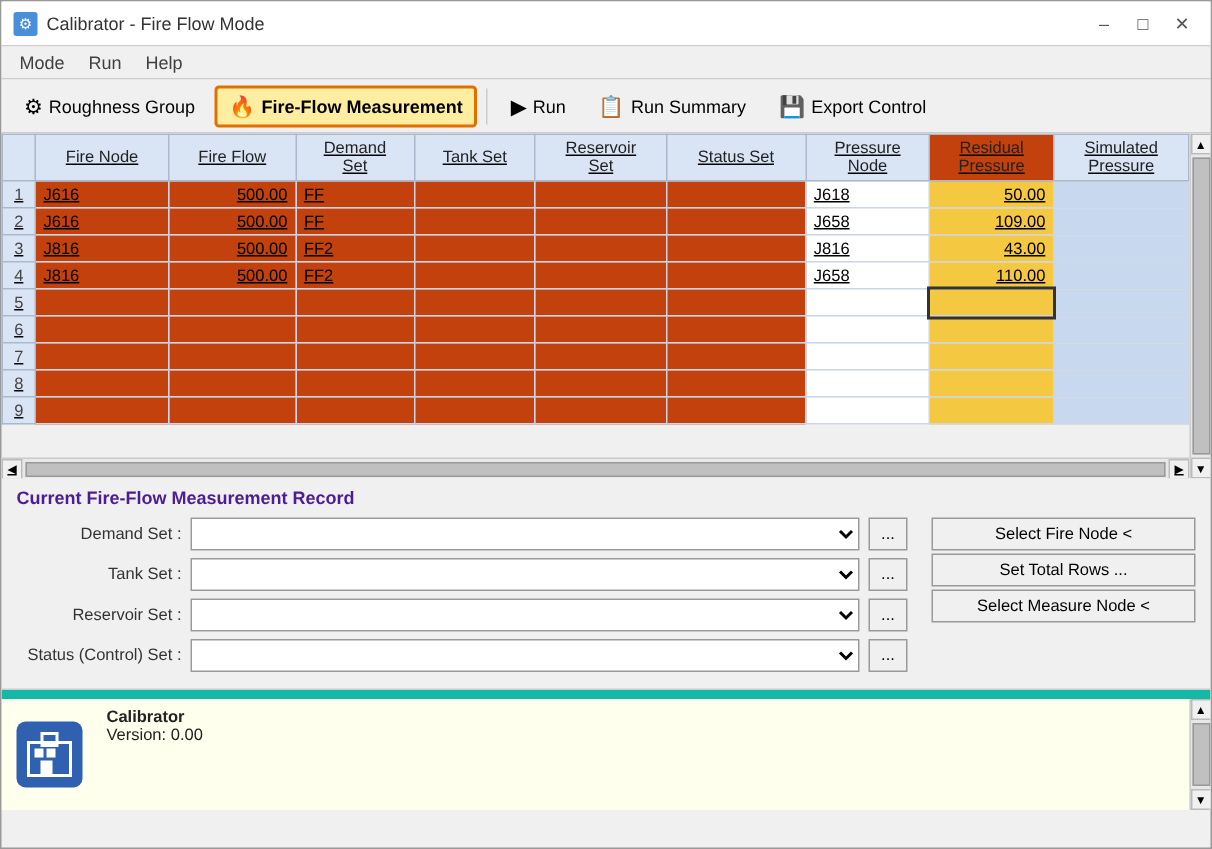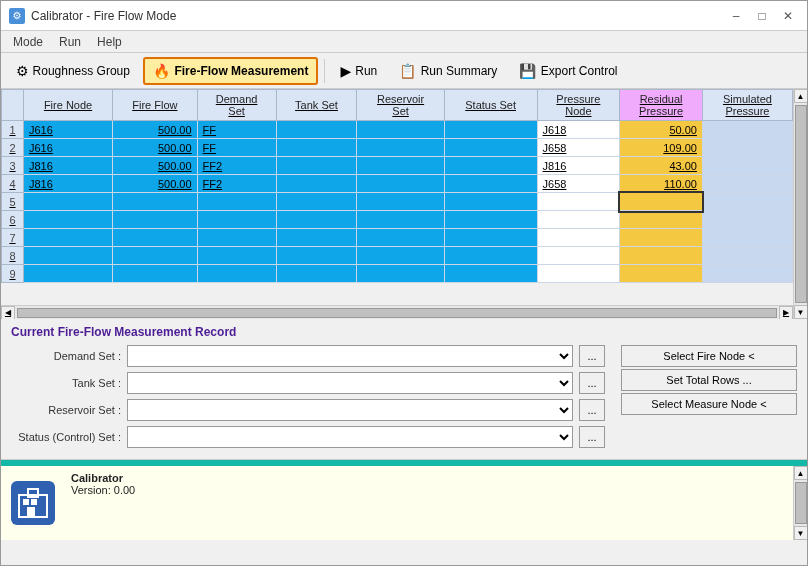--- a/index.html
+++ b/index.html
@@ -123,39 +123,39 @@
       background: #d9e4f5;
       border: 1px solid #aab8cc;
       padding: 3px 5px;
       font-size: 11px;
       font-weight: normal;
       text-align: center;
       white-space: nowrap;
       color: #222;
     }
     thead th.highlight-col {
-      background: #f0abfc;
+      background: #c2410c;
       color: #222;
     }
     .row-num-col {
       background: #d9e4f5;
       border: 1px solid #aab8cc;
       text-align: center;
       width: 22px;
       font-size: 11px;
       color: #444;
       font-weight: normal;
     }
     tbody td {
       border: 1px solid #ccd6e6;
       padding: 2px 5px;
       font-size: 11px;
       height: 18px;
     }
-    tbody td.yellow-bg { background: #0ea5e9; margin-left: 21px; }
+    tbody td.yellow-bg { background: #c2410c; margin-left: 21px; }
     tbody td.white-bg { background: #fff; }
     tbody td.blue-bg { background: #c8d8ee; }
     .residual-col { background: #f5c842 !important; }
     .form-panel {
       background: #f0f0f0;
       border-bottom: 1px solid #ccc;
       padding: 6px 10px;
     }
     .form-panel-title {
       font-size: 12px;

